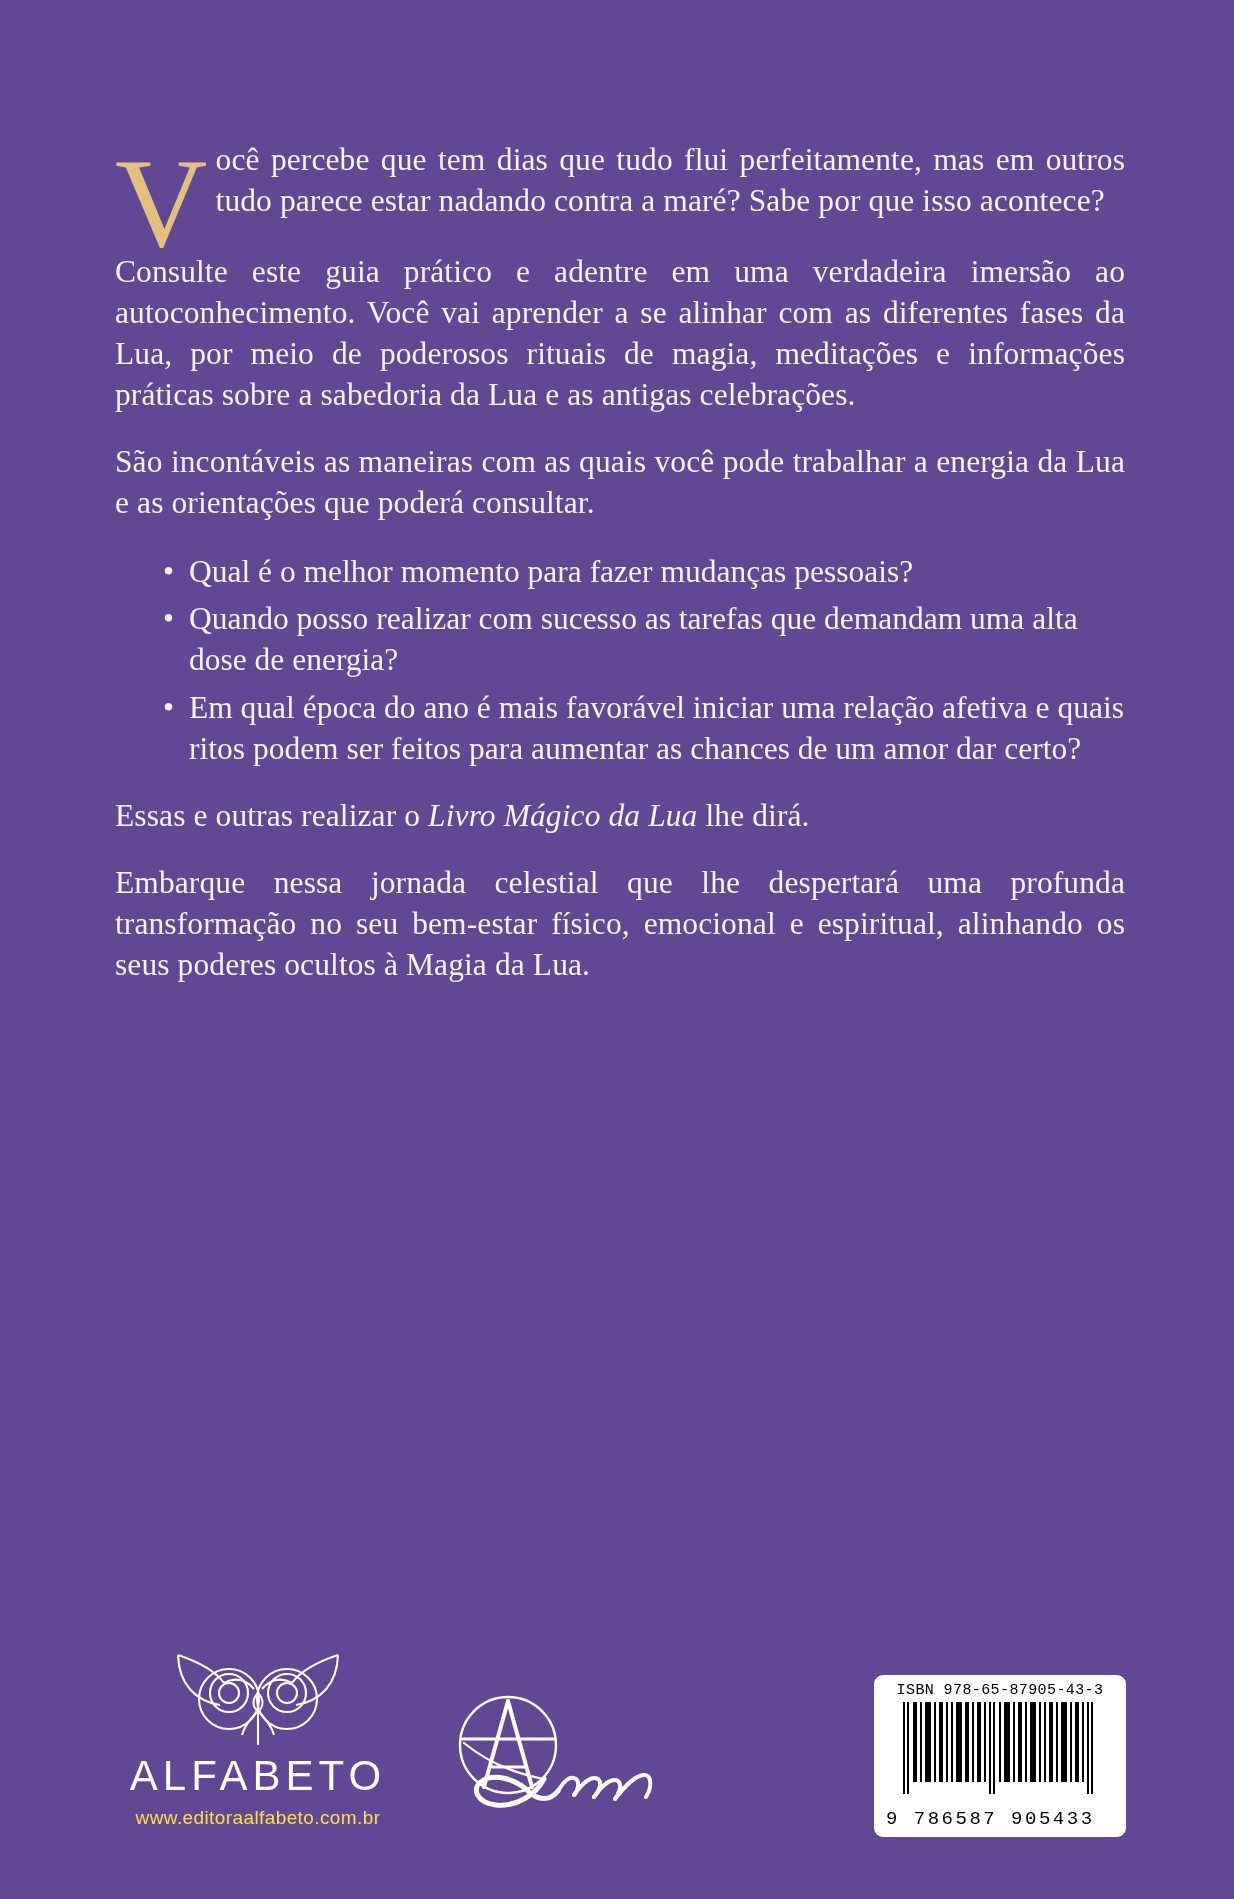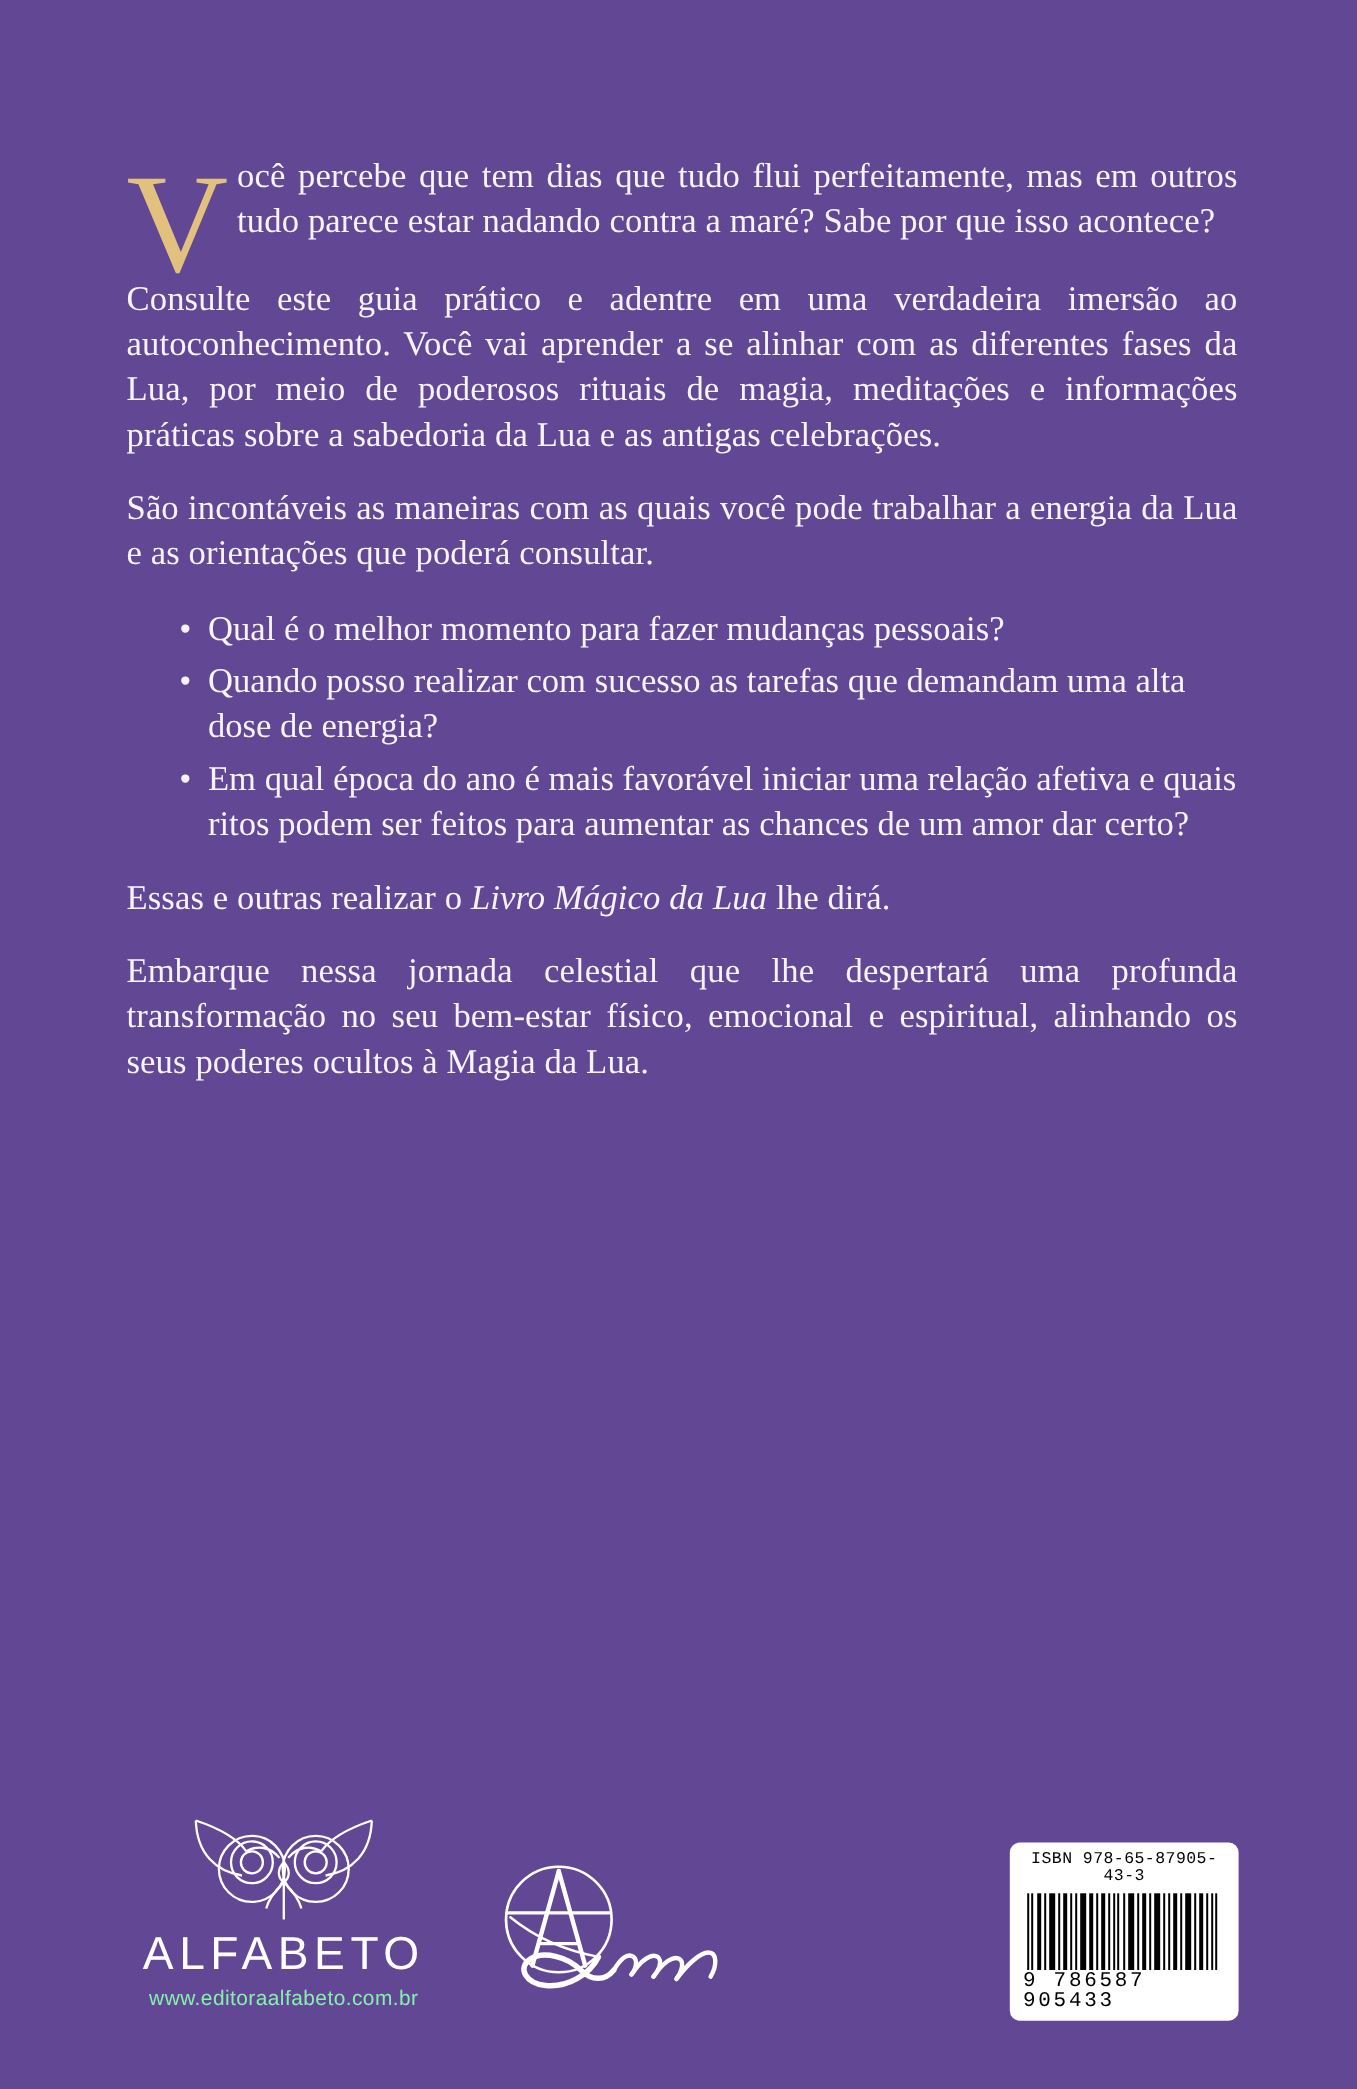--- a/index.html
+++ b/index.html
@@ -105,36 +105,36 @@
     letter-spacing: 5px;
     color: #ffffff;
     font-weight: 400;
     line-height: 1;
     margin-bottom: 10px;
   }
   .alfabeto-url {
     font-family: "Liberation Sans", sans-serif;
     font-size: 19px;
     letter-spacing: 0.4px;
-    color: #86efac;
+    color: #fde047;
   }
 
   .logo-arcane {
     position: absolute;
     left: 440px;
     bottom: 76px;
     width: 230px;
     height: 140px;
   }
 
   .isbn-box {
     position: absolute;
     right: 108px;
     bottom: 62px;
-    width: 208px;
+    width: 252px;
     height: 162px;
     background: #ffffff;
     border-radius: 9px;
     box-sizing: border-box;
     padding: 8px 12px 6px 12px;
     display: flex;
     flex-direction: column;
     justify-content: space-between;
   }
   .isbn-text {

